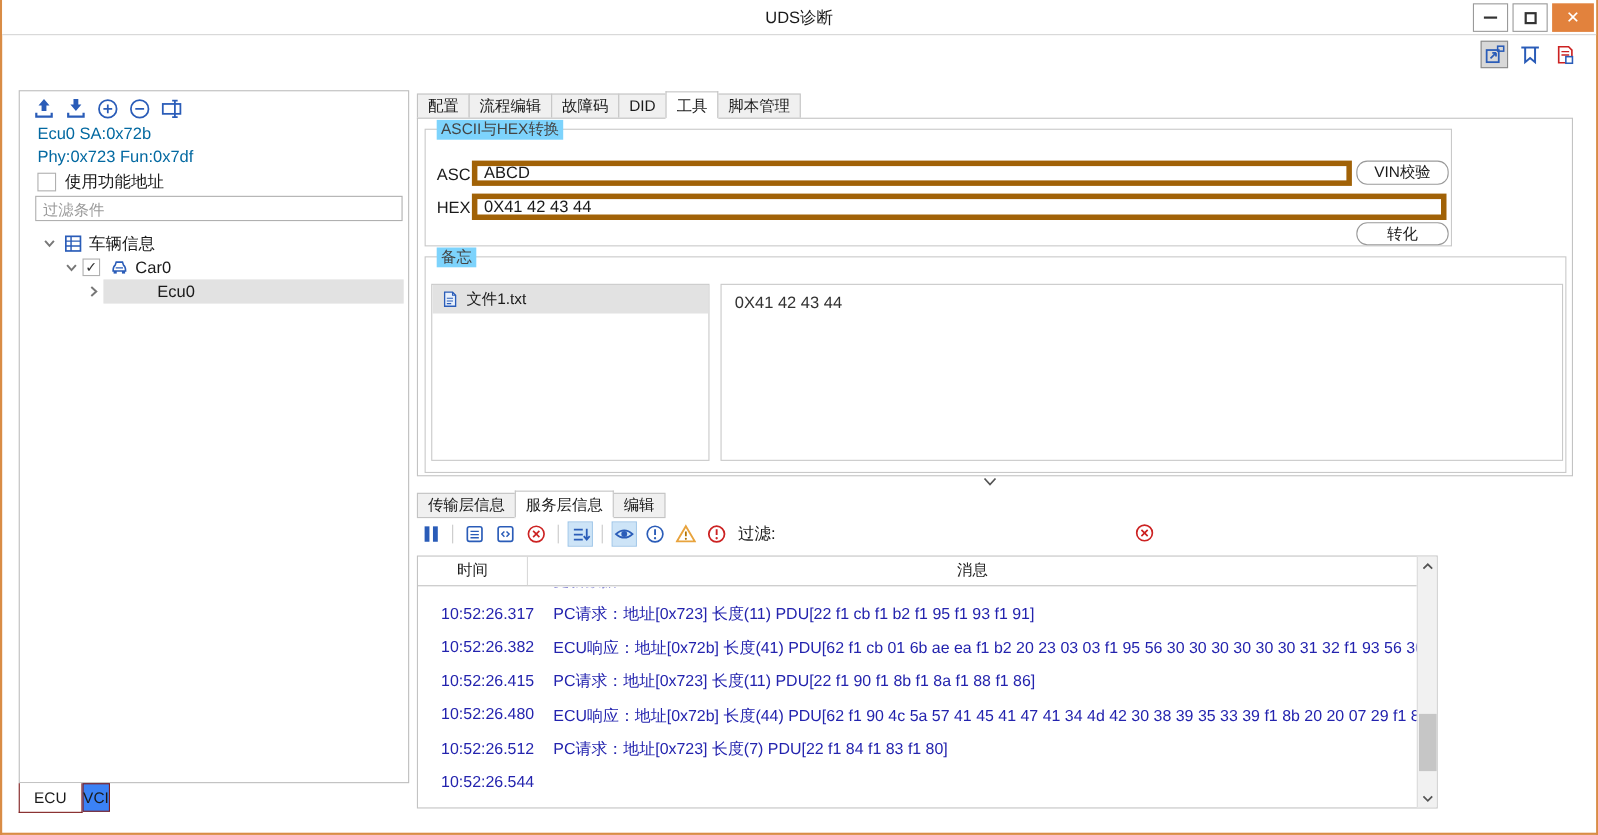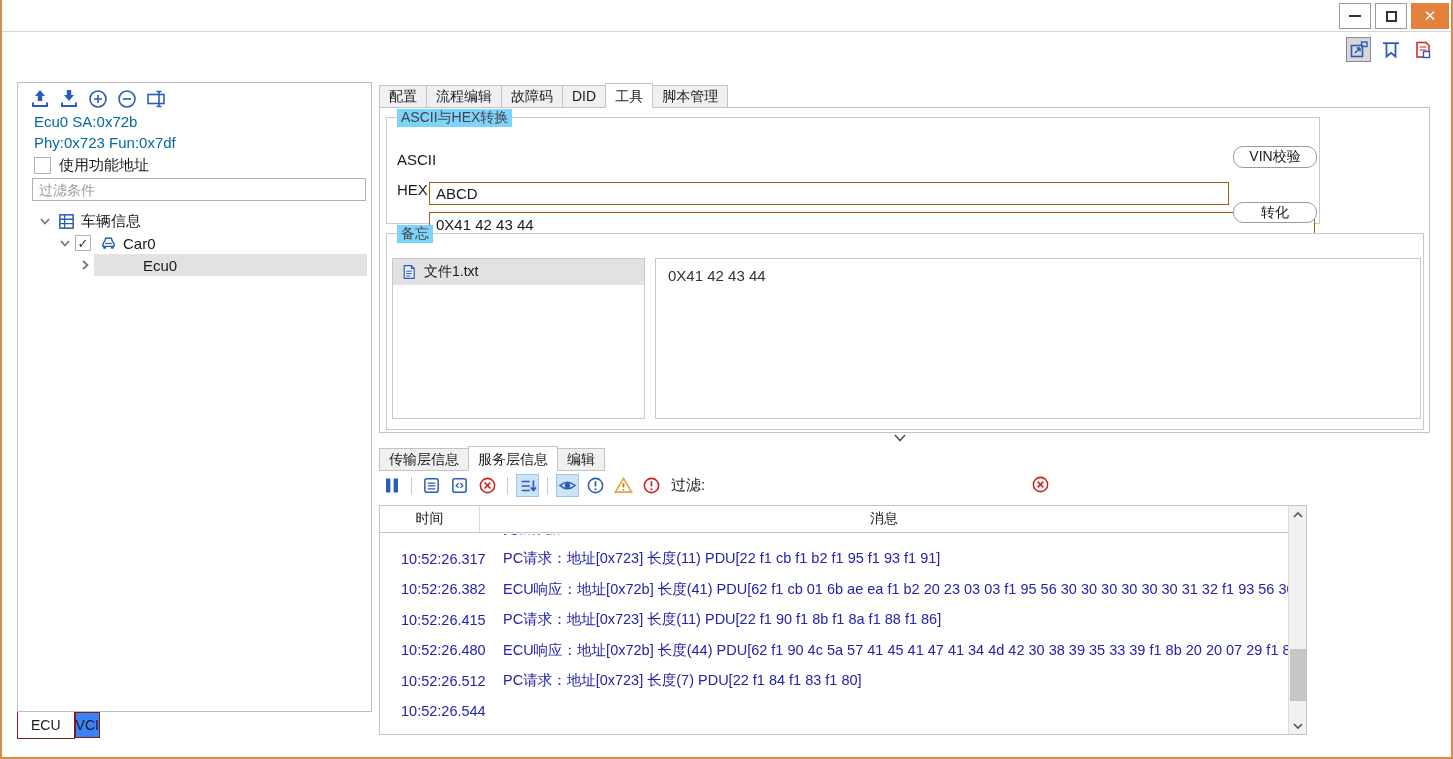--- a/index.html
+++ b/index.html
@@ -52,21 +52,21 @@
   #main-tabs { position:absolute; left:377px; top:83px; display:flex; align-items:flex-end; height:25px; }
   .tab { font-size:14px; color:#1a1a1a; background:#f0f0f0; border:1px solid #c3c3c3; padding:2px 9px 3px; margin-right:-1px; height:23px; cursor:pointer; }
   .tab.active { background:#fff; border-bottom:1px solid #fff; height:25px; padding-top:4px; position:relative; z-index:3; }
 
   
   #tools-box { position:absolute; left:377px; top:107px; width:1051px; height:326px; border:1px solid #c3c3c3; background:#fff; }
   .groupbox { position:absolute; border:1px solid #c9c9c9; background:#fff; }
   .group-legend { position:absolute; top:-9px; left:10px; background:#7dd3fc; padding:0 4px; font-size:14px; color:#444; }
   #grp-ascii { left:6px; top:9px; width:934px; height:107px; }
   .frow-label { position:absolute; font-size:15px; color:#1a1a1a; }
-  .tinput { position:absolute; border:1px solid #a16207; font-size:15px; padding:0 6px; color:#1a1a1a; background:#fff;margin-top:36px; }
+  .tinput { position:absolute; border:5px solid #a16207; font-size:15px; padding:0 6px; color:#1a1a1a; background:#fff; }
   #ascii-label { left:10px; top:33px; } #hex-label { left:10px; top:63px; }
   #ascii-input { left:42px; top:28px; width:800px; height:23px; }
   #hex-input   { left:42px; top:58px; width:886px; height:24px; }
   .rbtn { position:absolute; width:84px; height:22px; border:1px solid #9a9a9a; border-radius:10px; background:#fff; font-size:14px; color:#1a1a1a; display:flex; align-items:center; justify-content:center; cursor:pointer; }
   #btn-vin { left:846px; top:28px; }
   #btn-convert { left:846px; top:84px; width:84px; height:21px; }
   #grp-memo { left:6px; top:125px; width:1038px; height:197px; }
   #memo-list { position:absolute; left:5px; top:24px; width:253px; height:161px; border:1px solid #c9c9c9; background:#fff; overflow:hidden; }
   .memo-item { height:26px; background:#e2e2e2; display:flex; align-items:center; gap:7px; padding:0 8px; font-size:14px; color:#1a1a1a; cursor:pointer; }
   #memo-content { position:absolute; left:268px; top:24px; width:766px; height:161px; border:1px solid #c9c9c9; background:#fff; font-size:15px; color:#333; padding:8px 12px; }
@@ -97,20 +97,21 @@
   .sarrow { position:absolute; left:0; width:18px; height:17px; display:flex; align-items:center; justify-content:center; cursor:pointer; }
   #sarrow-up { top:0; } #sarrow-down { bottom:0; }
   #sthumb { position:absolute; left:1px; width:16px; top:143px; height:52px; background:#c6c6c6; cursor:pointer; }
 </style>
 </head>
 <body>
 
 <div id="win">
 
   <div id="titlebar">
+    <div id="title">UDS诊断</div>
     <div id="btn-min" class="winbtn">
         <span class="glyph-min"></span>
       </div>
     <div id="btn-max" class="winbtn">
         <span class="glyph-max"></span>
       </div>
     <div id="btn-close" class="winbtn">
         <span class="glyph-close">✕</span>
       </div>
   </div>

